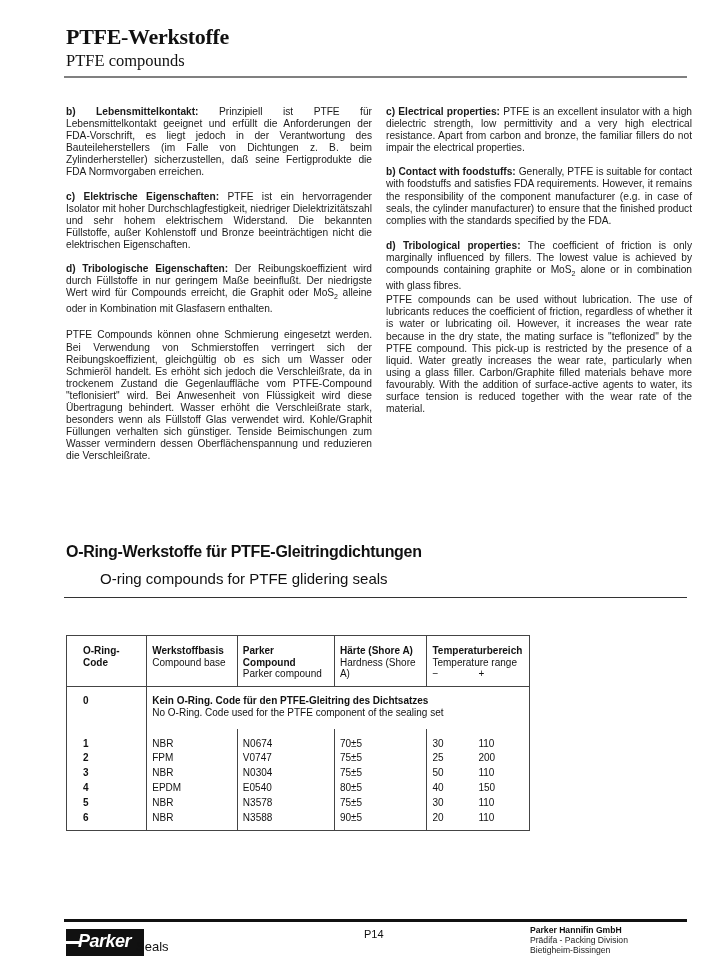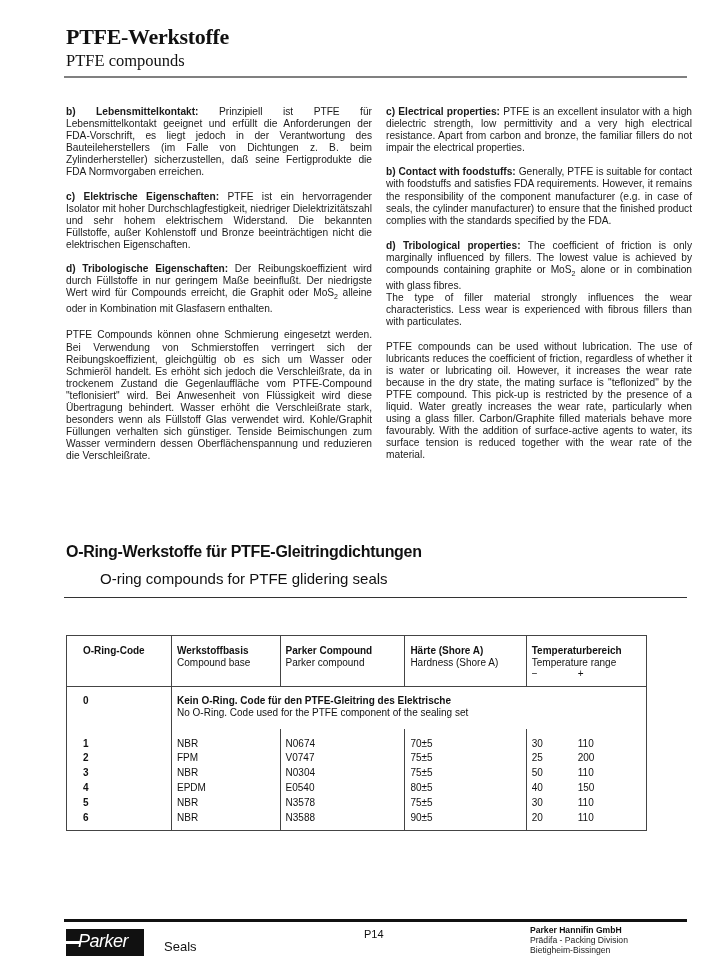--- a/index.html
+++ b/index.html
@@ -8,39 +8,39 @@
 
   .h1 { position: absolute; left: 66px; font-weight: bold; font-size: 22px; letter-spacing: -0.3px; color: #111; }
   .h2 { position: absolute; left: 66px; font-size: 16.5px; color: #111; }
   .rule { position: absolute; left: 64px; width: 623px; }
 
   .col { position: absolute; width: 306px; font-size: 10.2px; line-height: 12.1px; text-align: justify; color: #1a1a1a; }
   .col p { margin-bottom: 12px; }
   .col p .lead { font-weight: bold; }
   .col .nb { margin-bottom: 0; }
 
-  table.ring { position: absolute; left: 66px; top: 635px; width: 581px; border-collapse: collapse; font-size: 10px; color: #111; }
+  table.ring { position: absolute; left: 66px; top: 635px; width: 464px; border-collapse: collapse; font-size: 10px; color: #111; }
   table.ring th, table.ring td { text-align: left; vertical-align: top; font-weight: normal; }
   table.ring th { border: 1px solid #444; padding: 9px 5px 6px 5px; line-height: 11.5px; height: 47px; }
   table.ring th .de { font-weight: bold; display: block; }
   table.ring th .en { display: block; }
   table.ring td { border-left: 1px solid #444; border-right: 1px solid #444; padding: 0 5px; line-height: 14.9px; }
   table.ring td.code { font-weight: bold; padding-left: 16px; }
   table.ring th.code { padding-left: 16px; }
   table.ring tr.zero td { padding-top: 8px; padding-bottom: 10px; line-height: 12px; }
   table.ring tr.zero td .de { font-weight: bold; display: block; }
   table.ring tr.first td { padding-top: 8px; }
   table.ring tr.last td { border-bottom: 1.5px solid #444; padding-bottom: 4px; }
   .tmin { display: inline-block; width: 46px; }
 
   .footer-rule { position: absolute; left: 64px; top: 919px; width: 623px; height: 3px; background: #111; }
   .logo { position: absolute; left: 66px; top: 929px; width: 78px; height: 27px; background: #111; }
-  .logo-word { position: absolute; left: 78px; top: 931px; font-weight: normal; font-size: 18px; color: #fff; letter-spacing: -0.5px; font-style: italic; }
+  .logo-word { position: absolute; left: 78px; top: 931px; font-weight: bold; font-size: 18px; color: #fff; letter-spacing: -0.5px; font-style: italic; }
   .logo-bar { position: absolute; left: 66px; top: 941px; width: 14px; height: 3px; background: #fff; }
-  .seals { position: absolute; left: 164px; top: 939px; font-size: 13px; color: #111; }
+  .seals { position: absolute; left: 136px; top: 939px; font-size: 13px; color: #111; }
   .page-no { position: absolute; left: 364px; top: 928px; font-size: 11px; color: #111; }
   .company { position: absolute; left: 530px; top: 925px; font-size: 8.6px; line-height: 10px; color: #222; }
   .company .name { font-weight: bold; color: #111; }
 </style>
 </head>
 <body>
 
 <div class="h1" style="top:24px;font-family:Liberation Serif, serif;">PTFE-Werkstoffe</div>
 <div class="h2" style="top:51px;font-family:Liberation Serif, serif;">PTFE compounds</div>
 <div class="rule" style="top:76px;height:2px;background:#808080;"></div>
@@ -49,21 +49,20 @@
   <p><span class="lead">b) Lebensmittelkontakt:</span><span> Prinzipiell ist PTFE für Lebensmittelkontakt geeignet und erfüllt die Anforderungen der FDA-Vorschrift, es liegt jedoch in der Verantwortung des Bauteileherstellers (im Falle von Dichtungen z. B. beim Zylinderhersteller) sicherzustellen, daß seine Fertigprodukte die FDA Normvorgaben erreichen.</span></p>
   <p><span class="lead">c) Elektrische Eigenschaften:</span><span> PTFE ist ein hervorragender Isolator mit hoher Durchschlagfestigkeit, niedriger Dielektrizitätszahl und sehr hohem elektrischem Widerstand. Die bekannten Füllstoffe, außer Kohlenstoff und Bronze beeinträchtigen nicht die elektrischen Eigenschaften.</span></p>
   <p class="nb"><span class="lead">d) Tribologische Eigenschaften:</span><span> Der Reibungskoeffizient wird durch Füllstoffe in nur geringem Maße beeinflußt. Der niedrigste Wert wird für Compounds erreicht, die Graphit oder MoS</span><sub style="font-size:7px;">2</sub><span> alleine oder in Kombination mit Glasfasern enthalten.</span></p>
   <p style="margin-top:14px;">PTFE Compounds können ohne Schmierung eingesetzt werden. Bei Verwendung von Schmierstoffen verringert sich der Reibungskoeffizient, gleichgültig ob es sich um Wasser oder Schmieröl handelt. Es erhöht sich jedoch die Verschleißrate, da in trockenem Zustand die Gegenlauffläche vom PTFE-Compound "teflonisiert" wird. Bei Anwesenheit von Flüssigkeit wird diese Übertragung behindert. Wasser erhöht die Verschleißrate stark, besonders wenn als Füllstoff Glas verwendet wird. Kohle/Graphit Füllungen verhalten sich günstiger. Tenside Beimischungen zum Wasser vermindern dessen Oberflächenspannung und reduzieren die Verschleißrate.</p>
 </div>
 
 <div class="col" style="left:386px;top:106px;">
   <p><span class="lead">c) Electrical properties:</span><span> PTFE is an excellent insulator with a high dielectric strength, low permittivity and a very high electrical resistance. Apart from carbon and bronze, the familiar fillers do not impair the electrical properties.</span></p>
   <p><span class="lead">b) Contact with foodstuffs:</span><span> Generally, PTFE is suitable for contact with foodstuffs and satisfies FDA requirements. However, it remains the responsibility of the component manufacturer (e.g. in case of seals, the cylinder manufacturer) to ensure that the finished product complies with the standards specified by the FDA.</span></p>
   <p class="nb" style="margin-top:13px;"><span class="lead">d) Tribological properties:</span><span> The coefficient of friction is only marginally influenced by fillers. The lowest value is achieved by compounds containing graphite or MoS</span><sub style="font-size:7px;">2</sub><span> alone or in combination with glass fibres.</span></p>
-  <p>The type of filler material strongly influences the wear characteristics. Less wear is experienced with fibrous fillers than with particulates.</p>
   <p style="margin-top:2px;">PTFE compounds can be used without lubrication. The use of lubricants reduces the coefficient of friction, regardless of whether it is water or lubricating oil. However, it increases the wear rate because in the dry state, the mating surface is "teflonized" by the PTFE compound. This pick-up is restricted by the presence of a liquid. Water greatly increases the wear rate, particularly when using a glass filler. Carbon/Graphite filled materials behave more favourably. With the addition of surface-active agents to water, its surface tension is reduced together with the wear rate of the material.</p>
 </div>
 
 <div class="h1" style="top:543px;font-size:16px;">O-Ring-Werkstoffe für PTFE-Gleitringdichtungen</div>
 <div class="h2" style="top:570px;font-size:15px;margin-left:34px;">O-ring compounds for PTFE glidering seals</div>
 <div class="rule" style="top:597px;height:1px;background:#333;"></div>
 
 <table class="ring">
   <colgroup>
     <col style="width:90px">
@@ -92,21 +91,21 @@
       <th>
           <span class="de">Temperaturbereich</span>
           <span class="en">Temperature range</span>
           <span class="en"><span class="tmin">−</span><span>+</span></span>
         </th>
     </tr>
   </thead>
   <tbody id="tbody">
     <tr class="zero">
       <td class="code">0</td>
-      <td colspan="4"><span class="de">Kein O-Ring. Code für den PTFE-Gleitring des Elektrische</span><span>No O-Ring. Code used for the PTFE component of the sealing set</span></td>
+      <td colspan="4"><span class="de">Kein O-Ring. Code für den PTFE-Gleitring des Dichtsatzes</span><span>No O-Ring. Code used for the PTFE component of the sealing set</span></td>
     </tr>
     <tr class="first">
       <td class="code">1</td>
       <td>NBR</td>
       <td>N0674</td>
       <td>70±5</td>
       <td><span class="tmin">30</span><span>110</span></td>
     </tr>
     <tr>
       <td class="code">2</td>

